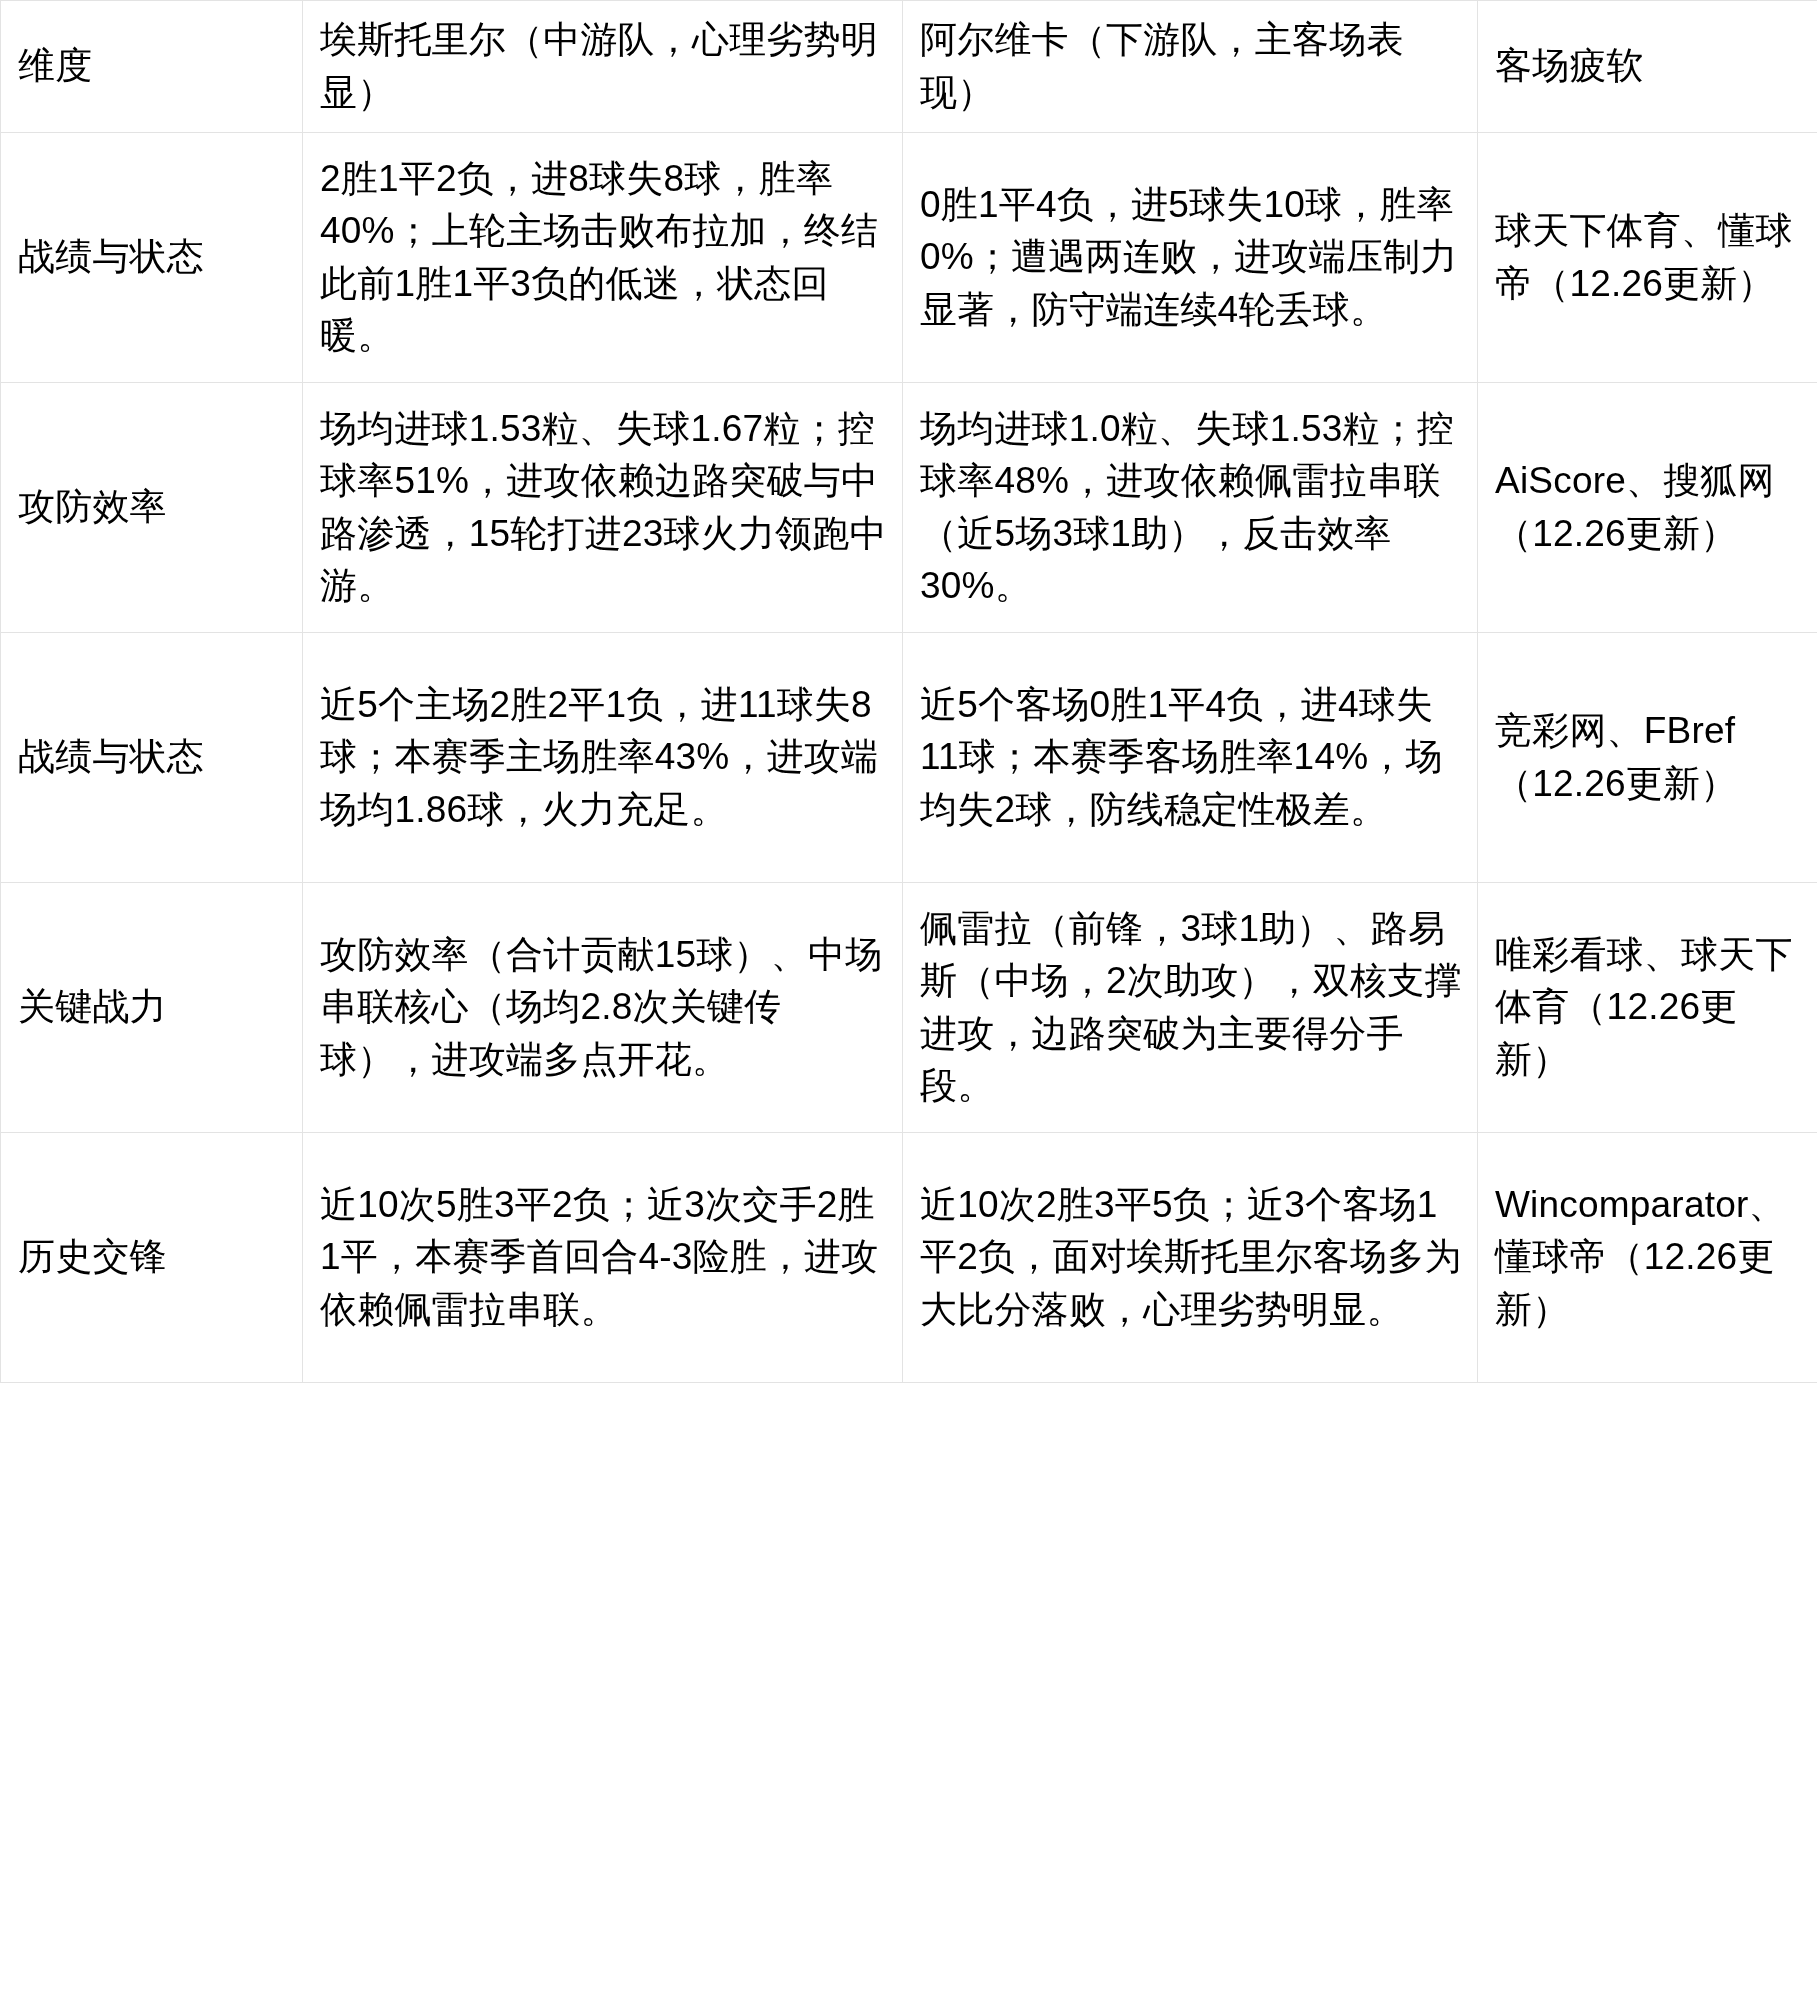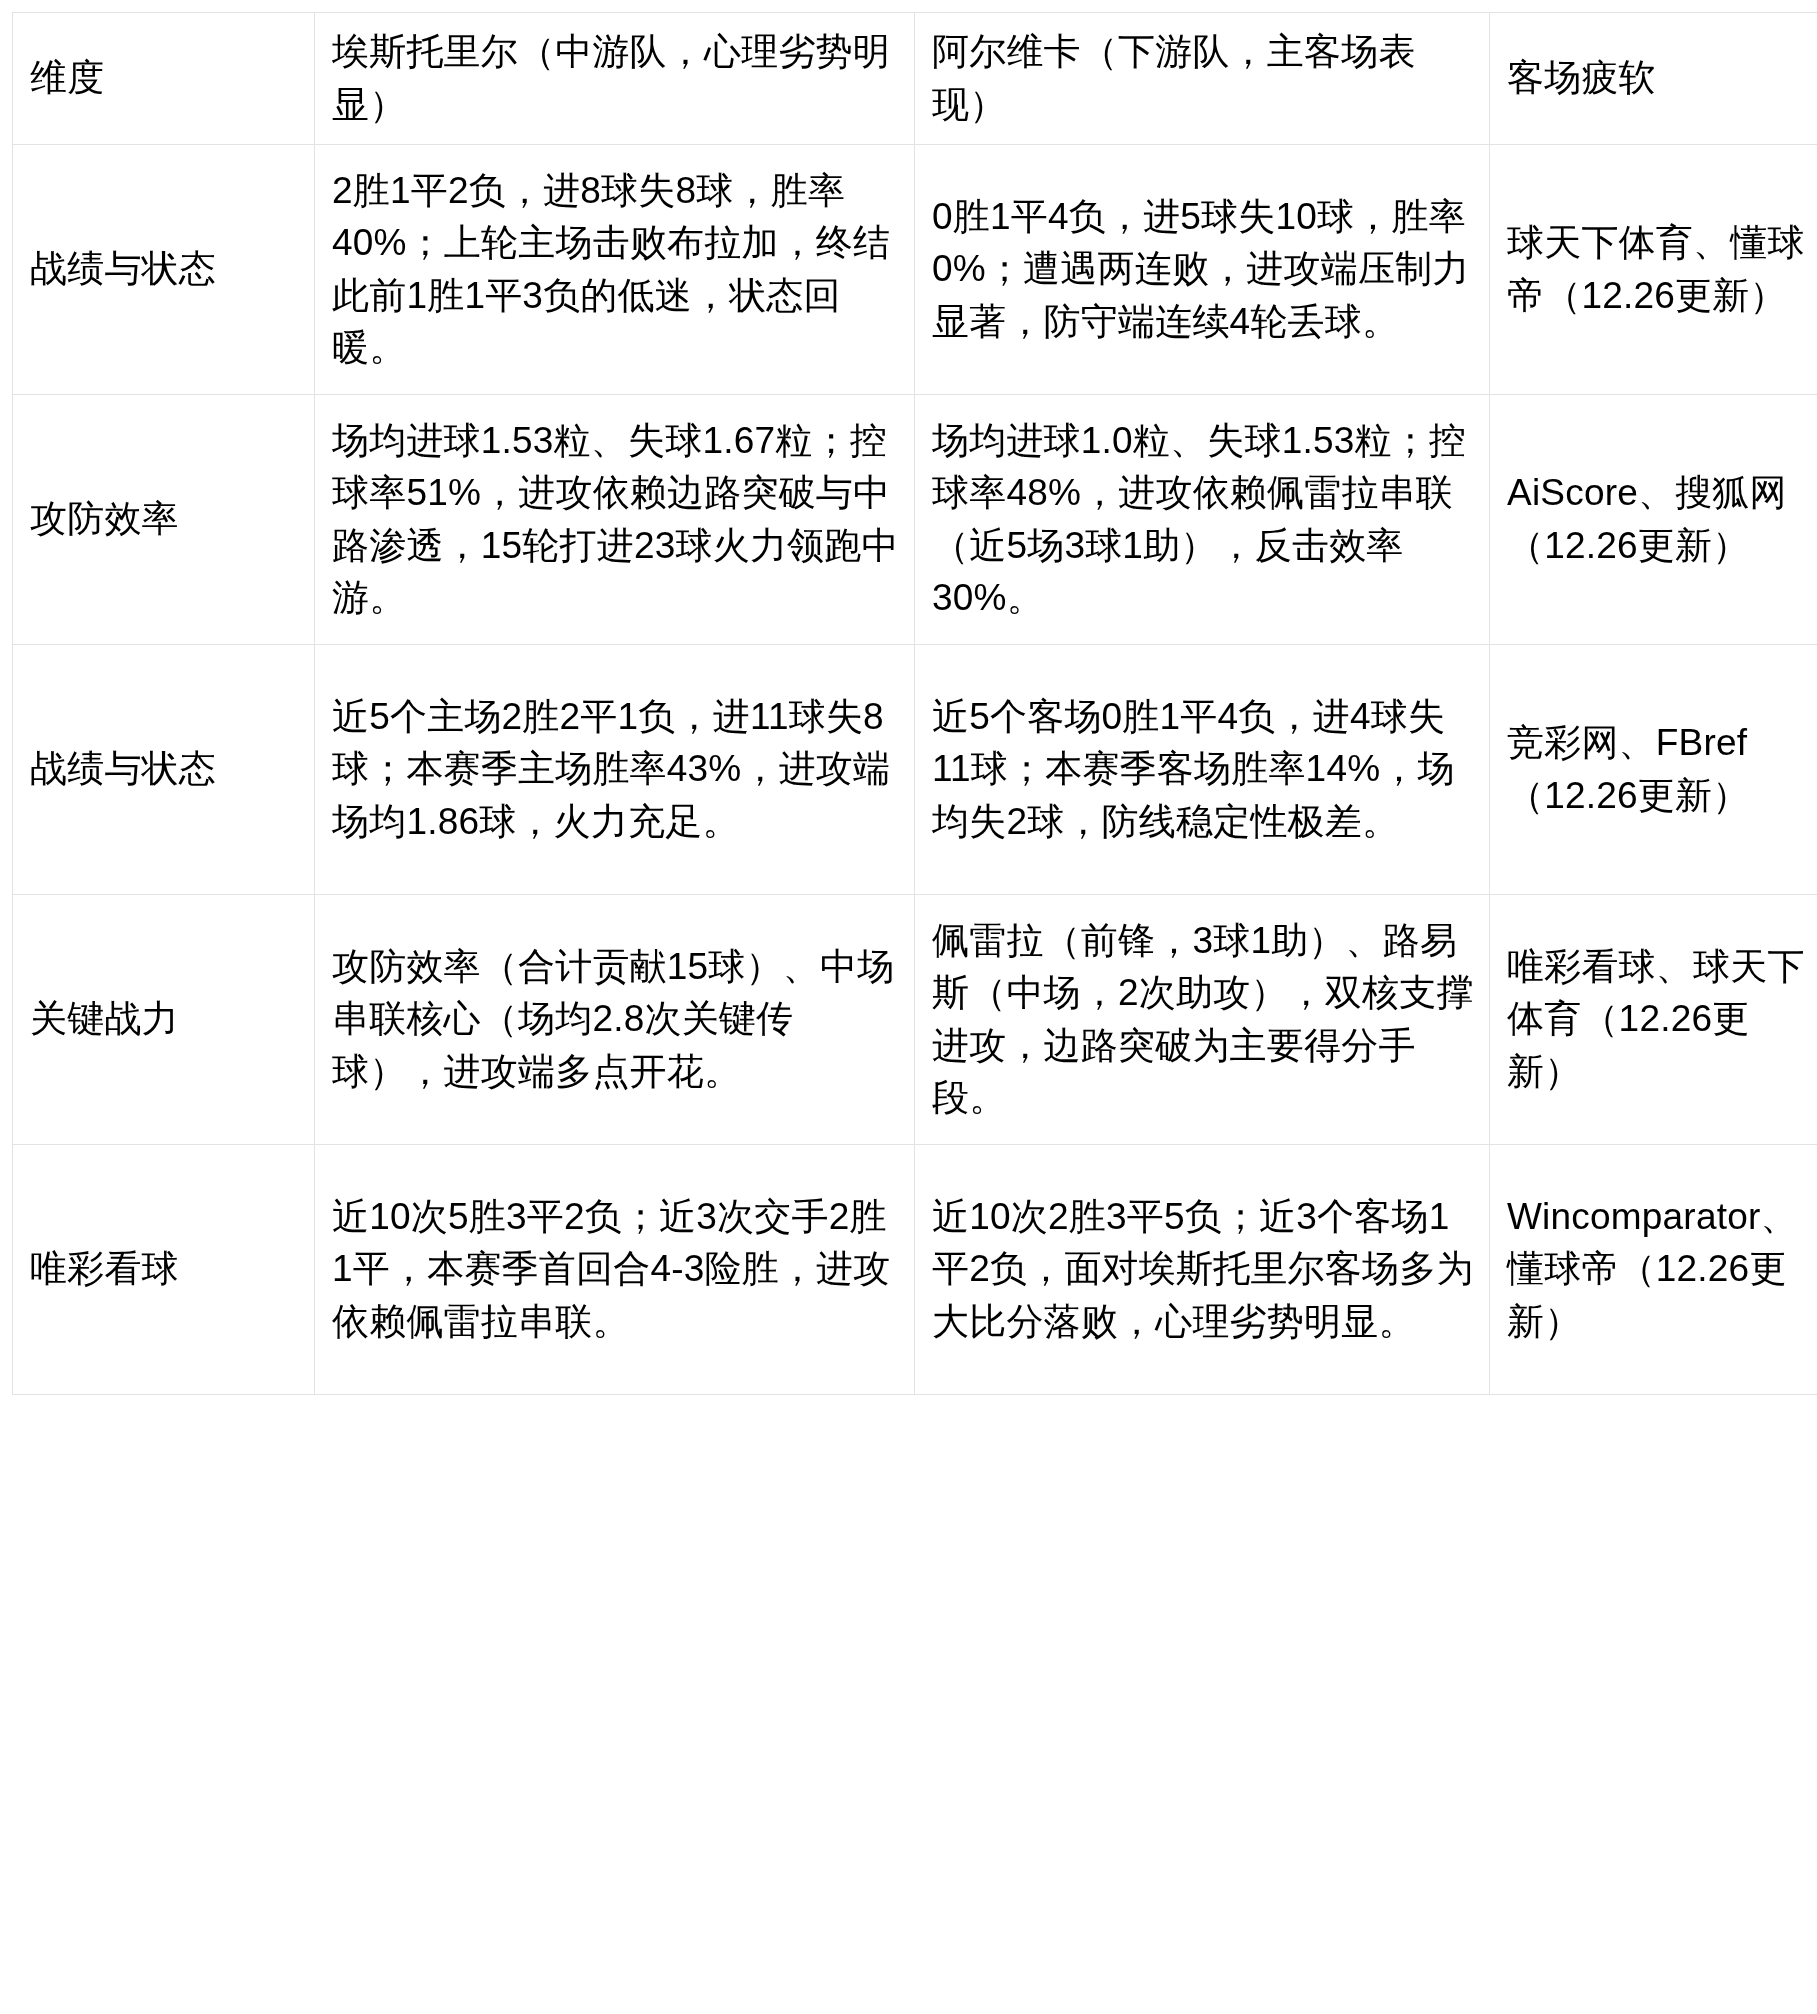--- a/index.html
+++ b/index.html
@@ -10,21 +10,21 @@
   body {
     width: 1818px;
     min-height: 2014px;
     font-family: "Liberation Sans", "DejaVu Sans", sans-serif;
     color: #000000;
     -webkit-font-smoothing: antialiased;
   }
   .sheet {
     width: 1630px;
     box-sizing: border-box;
-    padding: 12px;
+    padding: 0;
   }
   table.compare {
     border-collapse: collapse;
     width: 1818px;
     table-layout: fixed;
   }
   table.compare col.c-dim   { width: 302px; }
   table.compare col.c-home  { width: 600px; }
   table.compare col.c-away  { width: 575px; }
   table.compare col.c-src   { width: 341px; }
@@ -99,21 +99,21 @@
       </tr>
 
       <tr class="row-tall">
         <td class="dim-cell">关键战力</td>
         <td class="home-cell">攻防效率（合计贡献15球）、中场串联核心（场均2.8次关键传球），进攻端多点开花。</td>
         <td class="away-cell">佩雷拉（前锋，3球1助）、路易斯（中场，2次助攻），双核支撑进攻，边路突破为主要得分手段。</td>
         <td class="src-cell">唯彩看球、球天下体育（12.26更新）</td>
       </tr>
 
       <tr class="row-tall">
-        <td class="dim-cell">唯彩看球</td>
+        <td class="dim-cell">历史交锋</td>
         <td class="home-cell">近10次5胜3平2负；近3次交手2胜1平，本赛季首回合4-3险胜，进攻依赖佩雷拉串联。</td>
         <td class="away-cell">近10次2胜3平5负；近3个客场1平2负，面对埃斯托里尔客场多为大比分落败，心理劣势明显。</td>
         <td class="src-cell">Wincomparator、懂球帝（12.26更新）</td>
       </tr>
     </tbody>
   </table>
 </div>
 
 
 </body></html>

